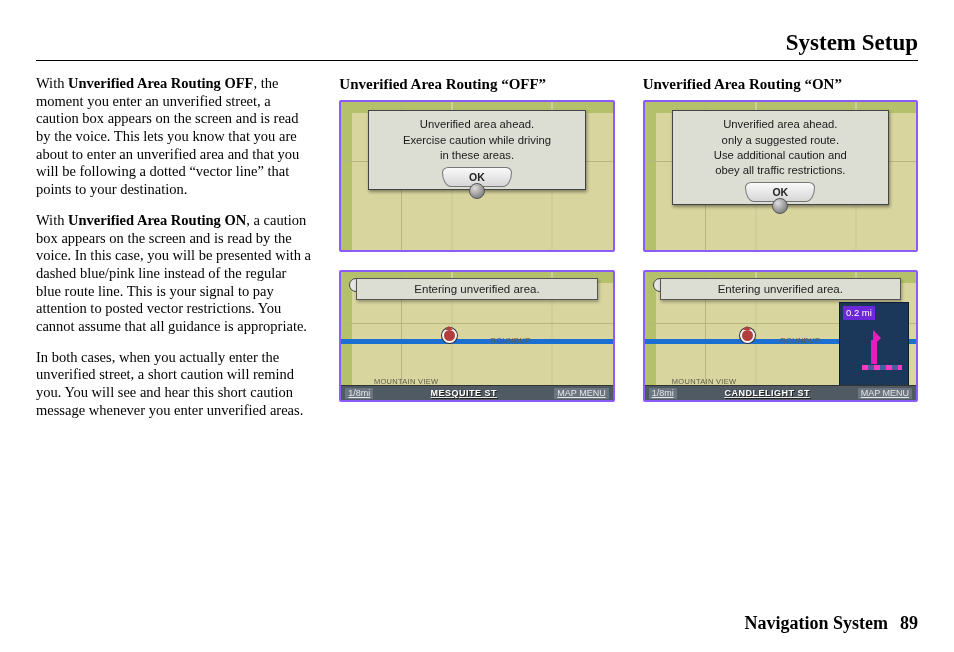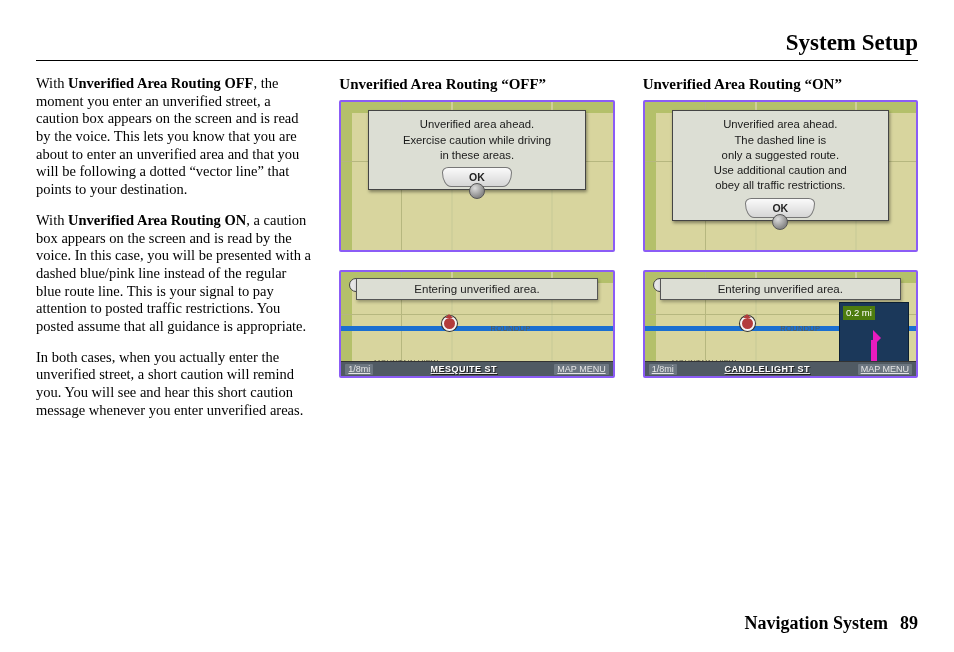--- a/index.html
+++ b/index.html
@@ -41,21 +41,21 @@
   }
   .nav-screen {
     width: 100%;
     border: 2px solid #8b5cf6;
     border-radius: 2px;
     background: #e5e0ac;
     position: relative;
     overflow: hidden;
   }
   .screen-top { height: 152px; margin-bottom: 18px; }
-  .screen-bot { height: 108px; }
+  .screen-bot { height: 132px; }
   .map-bg {
     position: absolute; inset: 0;
     background:
       linear-gradient(to right, #b4c06a 0, #b4c06a 11px, transparent 11px),
       linear-gradient(to bottom, #b4c06a 0, #b4c06a 11px, transparent 11px);
     background-color: #d8d59e;
   }
   .map-bg::before,
   .map-bg::after {
     content: "";
@@ -171,21 +171,21 @@
     right:7px; top:30px;
     width:70px; height:90px;
     background:#1b385a;
     border:1px solid #0c1f32;
     color:#fff;
     font-family: Arial, sans-serif;
     font-size:9.5px;
     padding:3px;
   }
   .turn-tile .dist{
-    background:#4d7c0f;
+    background:#6d28d9;
     padding:1px 3px;
     display:inline-block;
     margin-bottom:6px;
   }
   .turn-arrow{
     width:34px; height:34px;
     margin:4px auto 0 auto;
     position:relative;
   }
   .turn-arrow::before{
@@ -250,21 +250,21 @@
 <div class="page-title">System Setup</div>
 <hr class="rule">
 
 <div class="columns">
 
   <div class="col">
     <p>
       <span>With </span><span class="bold">Unverified Area Routing OFF</span><span>, the moment you enter an unverified street, a caution box appears on the screen and is read by the voice. This lets you know that you are about to enter an unverified area and that you will be following a dotted “vector line” that points to your destination.</span>
     </p>
     <p>
-      <span>With </span><span class="bold">Unverified Area Routing ON</span><span>, a caution box appears on the screen and is read by the voice. In this case, you will be presented with a dashed blue/pink line instead of the regular blue route line. This is your signal to pay attention to posted traffic restrictions. You posted assume that all guidance is appropriate.</span>
+      <span>With </span><span class="bold">Unverified Area Routing ON</span><span>, a caution box appears on the screen and is read by the voice. In this case, you will be presented with a dashed blue/pink line instead of the regular blue route line. This is your signal to pay attention to posted vector restrictions. You cannot assume that all guidance is appropriate.</span>
     </p>
     <p>In both cases, when you actually enter the unverified street, a short caution will remind you. You will see and hear this short caution message whenever you enter unverified areas.</p>
   </div>
 
   <div class="col">
     <div class="col-heading">Unverified Area Routing “OFF”</div>
 
     <div class="nav-screen screen-top">
       <div class="map-bg">
           <div class="streets"></div>
@@ -297,21 +297,20 @@
 
   <div class="col">
     <div class="col-heading">Unverified Area Routing “ON”</div>
 
     <div class="nav-screen screen-top">
       <div class="map-bg">
           <div class="streets"></div>
         </div>
       <div class="caution-box">
         <span class="line">Unverified area ahead.</span>
-        <span class="line">The dashed line is</span>
         <span class="line">only a suggested route.</span>
         <span class="line">Use additional caution and</span>
         <span class="line">obey all traffic restrictions.</span>
         <div class="ok-btn">OK</div>
       </div>
     </div>
 
     <div class="nav-screen screen-bot">
       <div class="map-bg">
           <div class="streets"></div>

